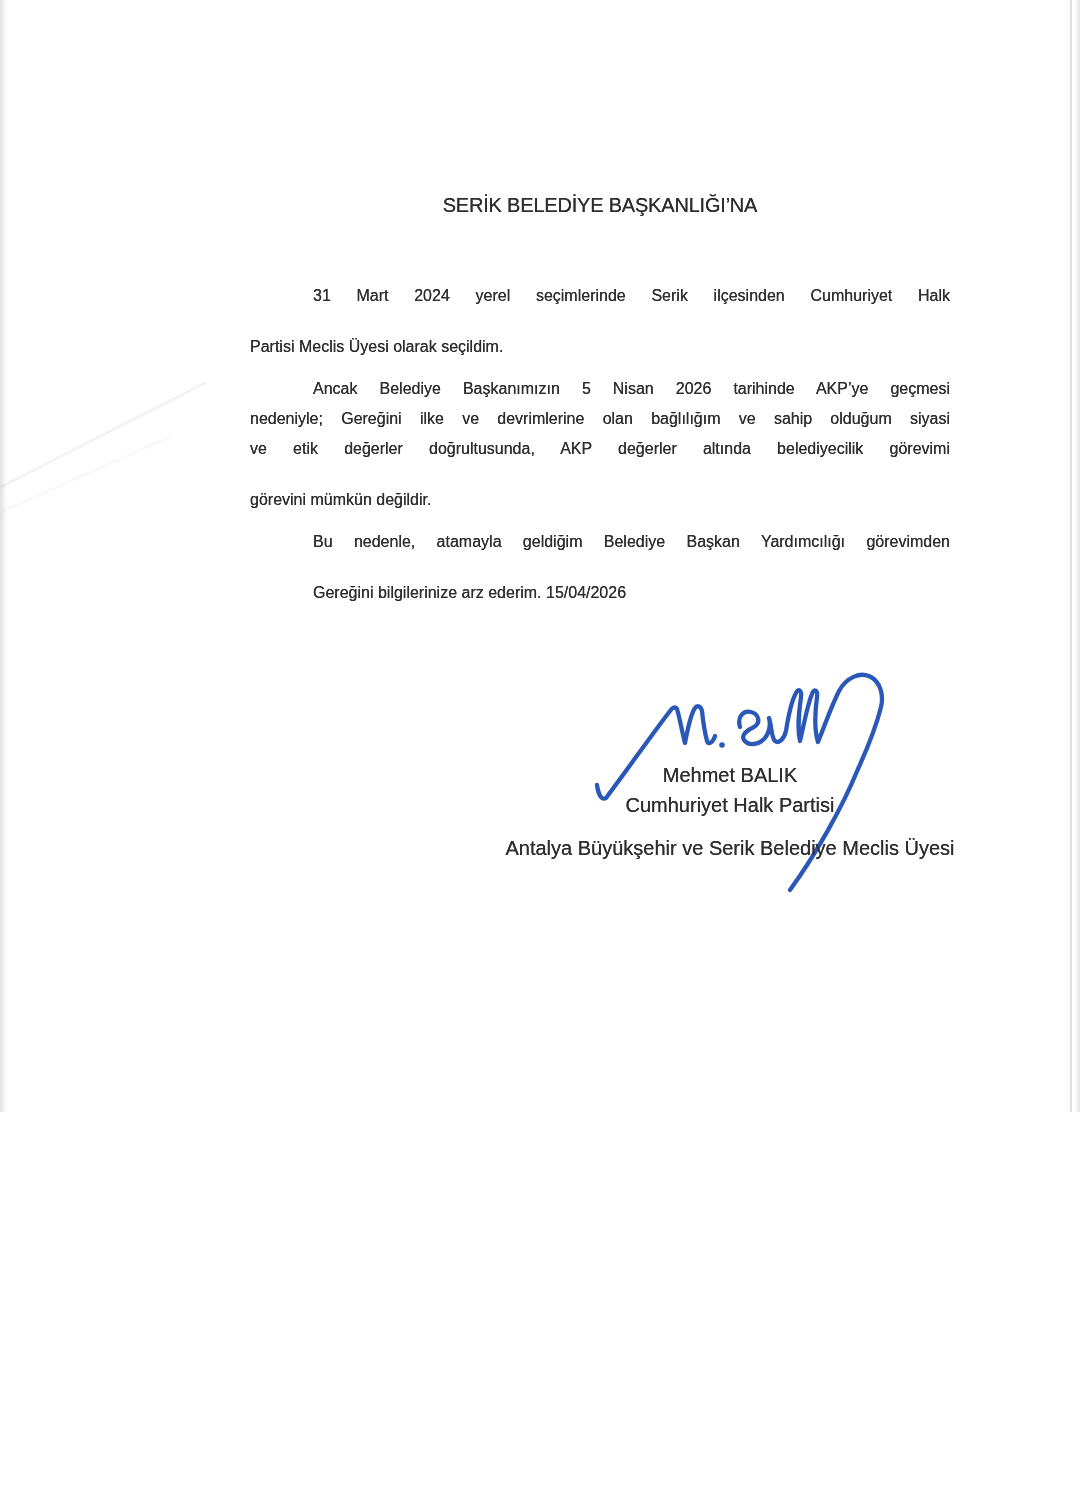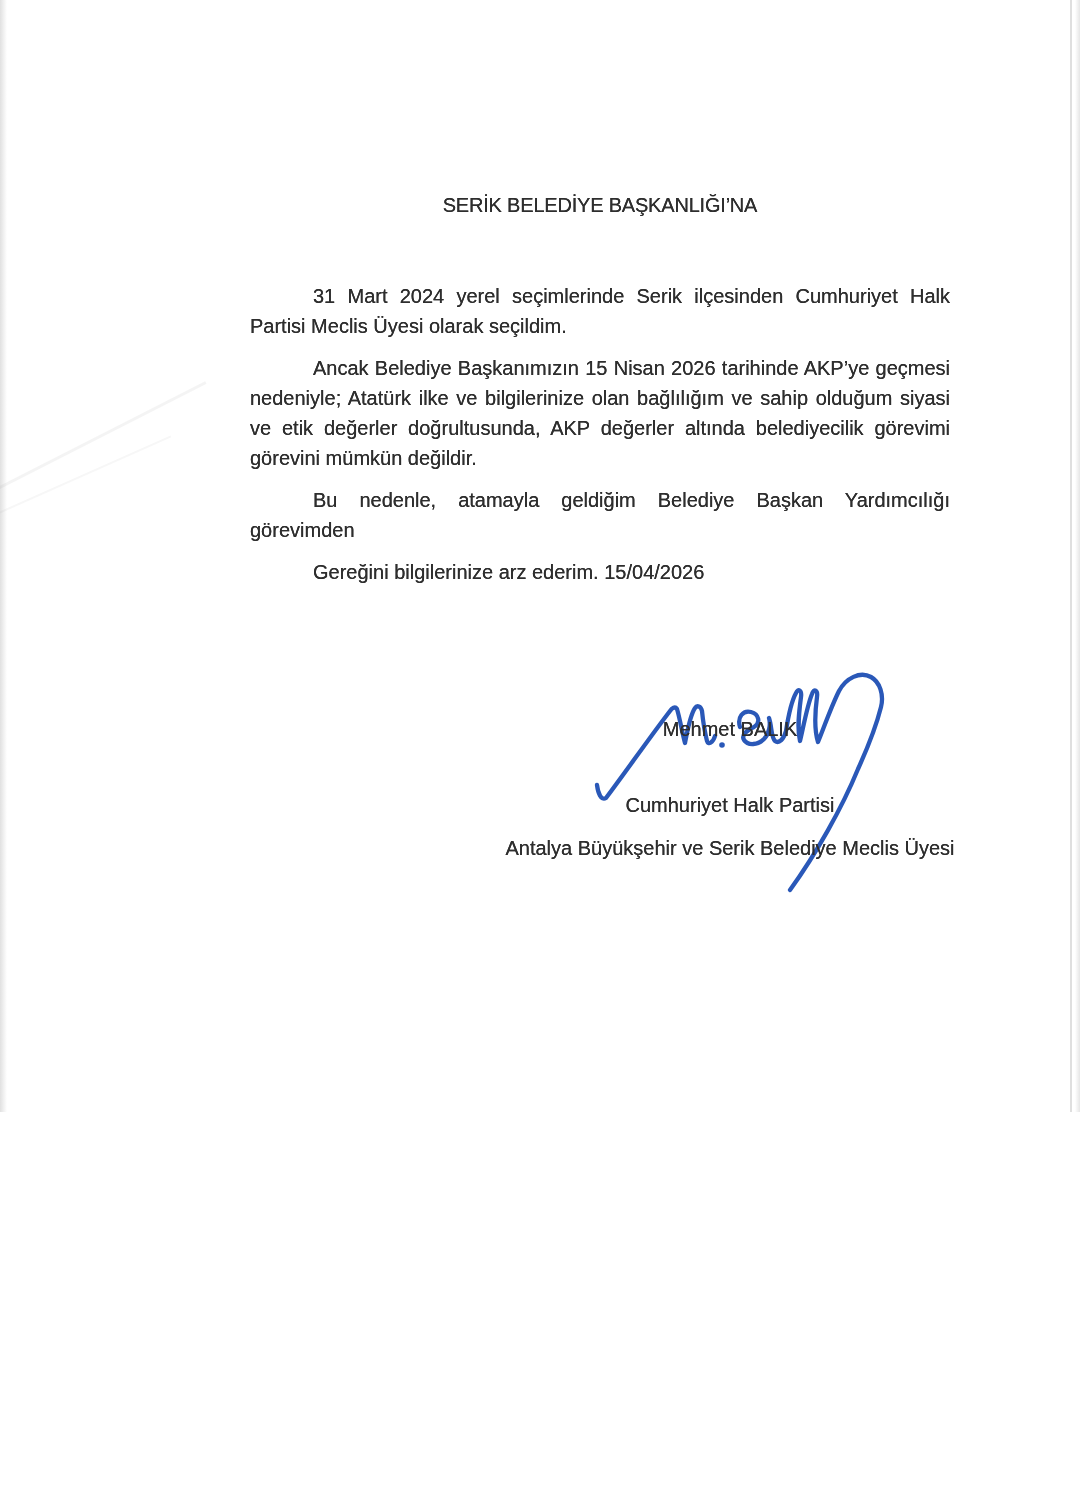--- a/index.html
+++ b/index.html
@@ -22,35 +22,35 @@
     left: 250px; top: 190px; width: 700px;
     text-align: center;
     font-size: 20px; line-height: 30px;
     letter-spacing: -0.2px;
     white-space: nowrap;
   }
 
   .content {
     position: absolute;
     left: 250px; top: 281px; width: 700px;
-    font-size: 20px; line-height: 30px;
+    font-size: 16px; line-height: 30px;
   }
   .para { margin: 0 0 12px 0; }
   .pline { text-align: justify; text-align-last: justify; }
-  .pline.last { text-align: left; text-align-last: left; }
+  .pline.last { text-align: left; text-align-last: left; margin-top: 21px; }
   .pline.first { text-indent: 63px; }
 
   .sig-line {
     position: absolute;
     left: 463px; width: 534px;
     text-align: center;
     font-size: 20px; line-height: 30px;
     white-space: nowrap;
   }
-  .sig-name   { top: 714px; }
+  .sig-name   { top: 760px; }
   .sig-party  { top: 790px; }
   .sig-titles { top: 833px; }
 
   .signature-svg { position: absolute; left: 585px; top: 665px; }
 
   .page-number {
     position: absolute;
     left: 966px; top: 1484px;
     font-size: 38px; line-height: 1;
     color: #a6a6a6;
@@ -91,22 +91,22 @@
   <div class="streak-2"></div>
 
   <div class="title doc-text">SERİK BELEDİYE BAŞKANLIĞI’NA</div>
 
   <div class="content doc-text" id="paragraphs">
       <div class="para">
         <div class="pline first">31 Mart 2024 yerel seçimlerinde Serik ilçesinden Cumhuriyet Halk</div>
         <div class="pline last">Partisi Meclis Üyesi olarak seçildim.</div>
       </div>
       <div class="para">
-        <div class="pline first">Ancak Belediye Başkanımızın 15 Nisan 2026 tarihinde AKP’ye geçmesi</div>
-        <div class="pline">nedeniyle; Atatürk ilke ve bilgilerinize olan bağlılığım ve sahip olduğum siyasi</div>
+        <div class="pline first">Ancak Belediye Başkanımızın 5 Nisan 2026 tarihinde AKP’ye geçmesi</div>
+        <div class="pline">nedeniyle; Gereğini ilke ve devrimlerine olan bağlılığım ve sahip olduğum siyasi</div>
         <div class="pline">ve etik değerler doğrultusunda, AKP değerler altında belediyecilik görevimi</div>
         <div class="pline last">görevini mümkün değildir.</div>
       </div>
       <div class="para">
         <div class="pline first">Bu nedenle, atamayla geldiğim Belediye Başkan Yardımcılığı görevimden</div>
       </div>
       <div class="para">
         <div class="pline first last">Gereğini bilgilerinize arz ederim. 15/04/2026</div>
       </div>
     </div>

